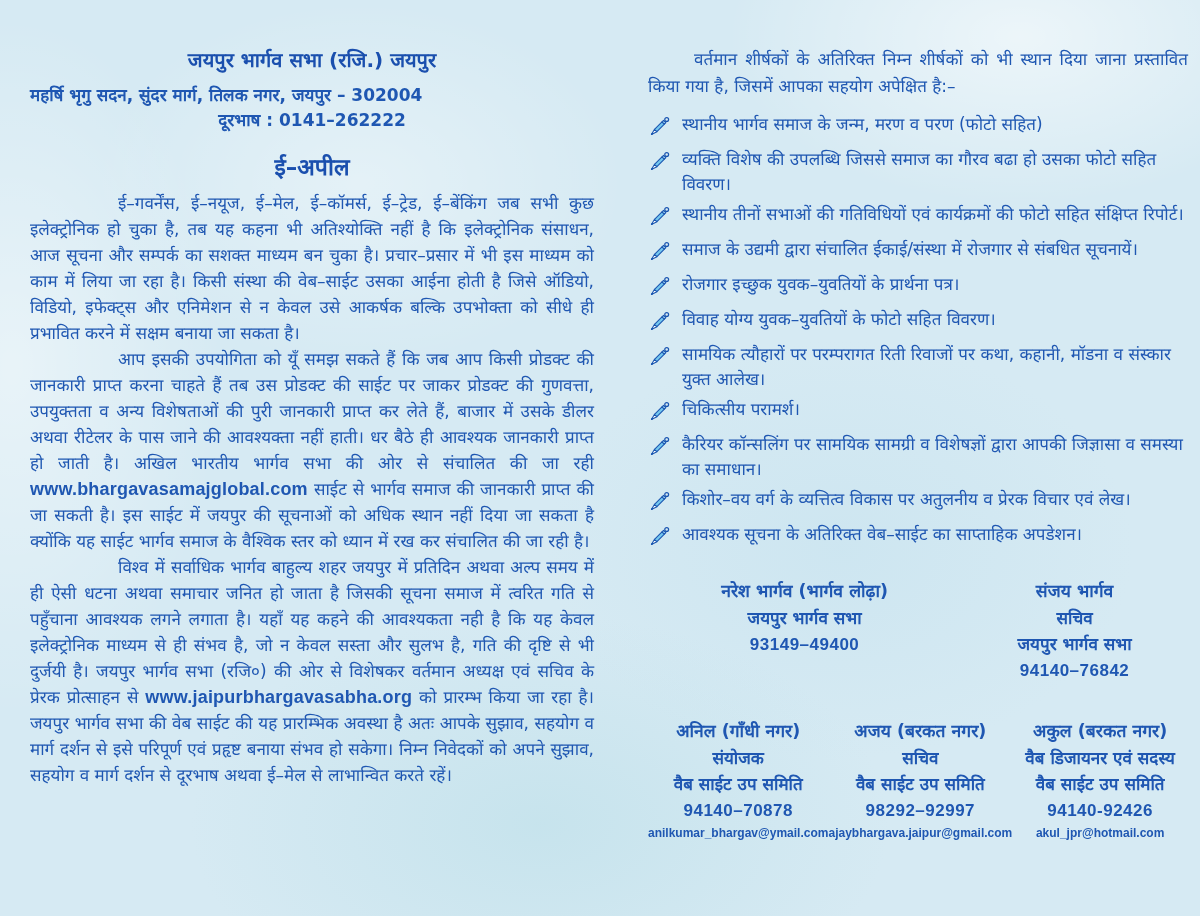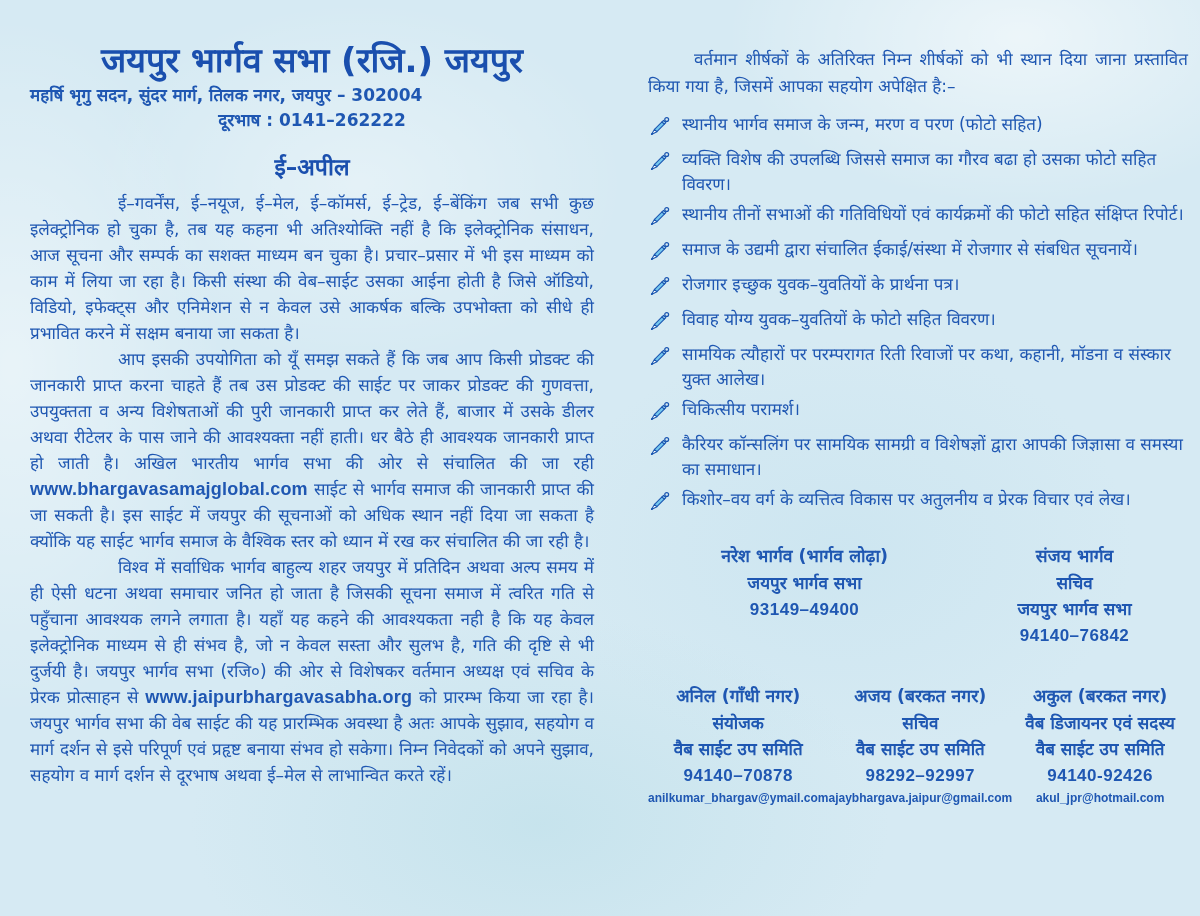--- a/index.html
+++ b/index.html
@@ -13,21 +13,21 @@
       radial-gradient(ellipse 300px 500px at 1% 40%, rgba(255,255,255,.45), rgba(255,255,255,0) 70%),
       radial-gradient(ellipse 500px 300px at 45% 90%, rgba(170,215,225,.35), rgba(255,255,255,0) 70%),
       radial-gradient(ellipse 380px 260px at 30% 20%, rgba(255,255,255,.35), rgba(255,255,255,0) 70%),
       radial-gradient(ellipse 420px 300px at 70% 60%, rgba(185,220,235,.30), rgba(255,255,255,0) 70%);
     font-family:"DejaVu Sans", sans-serif;
     color:#1f57b2;
   }
   .col-left{ position:absolute; left:30px; top:40px; width:564px; }
   .col-right{ position:absolute; left:648px; top:46px; width:540px; }
 
-  .org-name{ text-align:center; font-size:34px; font-weight:700; color:#1a4fae; line-height:40px; }
+  .org-name{ text-align:center; font-size:20px; font-weight:700; color:#1a4fae; line-height:40px; }
   .org-address{ font-size:17px; font-weight:600; line-height:26px; margin-top:2px; }
   .org-phone{ text-align:center; font-size:17px; font-weight:600; line-height:24px; }
   .appeal-heading{ text-align:center; font-size:23px; font-weight:700; color:#1a4fae; margin-top:18px; margin-bottom:8px; }
 
   .body-para{ font-size:17px; line-height:26px; text-align:justify; text-indent:88px; }
   .latin-url{ font-family:"Liberation Sans", sans-serif; font-weight:700; font-size:18px; letter-spacing:.2px; }
 
   .intro-para{ font-size:17px; line-height:27px; text-align:justify; text-indent:46px; }
 
   .bullet-list{ margin-top:12px; }
@@ -168,20 +168,30 @@
     <div class="bullet-item">
       <span class="bullet-icon"><svg width="23" height="23" viewBox="0 0 24 24">
             <path d="M3.6 20.4 L6.8 14.9 L9.3 17.4 Z" fill="#ffffff" stroke="#1a55b0" stroke-width="1.1" stroke-linejoin="round"></path>
             <circle cx="4" cy="20" r="0.9" fill="#1a55b0"></circle>
             <path d="M6.8 14.9 L14.6 7.1 L17.1 9.6 L9.3 17.4 Z" fill="#74c8ef" stroke="#1a55b0" stroke-width="1.1" stroke-linejoin="round"></path>
             <path d="M14.6 7.1 L16.2 5.5 L18.7 8 L17.1 9.6 Z" fill="#a8def5" stroke="#1a55b0" stroke-width="1.1" stroke-linejoin="round"></path>
             <circle cx="19.5" cy="4.7" r="2" fill="none" stroke="#1a55b0" stroke-width="1.3"></circle>
           </svg></span>
       <span class="bullet-text">किशोर–वय वर्ग के व्यत्तित्व विकास पर अतुलनीय व प्रेरक विचार एवं लेख।</span>
     </div>
+    <div class="bullet-item">
+      <span class="bullet-icon"><svg width="23" height="23" viewBox="0 0 24 24">
+            <path d="M3.6 20.4 L6.8 14.9 L9.3 17.4 Z" fill="#ffffff" stroke="#1a55b0" stroke-width="1.1" stroke-linejoin="round"></path>
+            <circle cx="4" cy="20" r="0.9" fill="#1a55b0"></circle>
+            <path d="M6.8 14.9 L14.6 7.1 L17.1 9.6 L9.3 17.4 Z" fill="#74c8ef" stroke="#1a55b0" stroke-width="1.1" stroke-linejoin="round"></path>
+            <path d="M14.6 7.1 L16.2 5.5 L18.7 8 L17.1 9.6 Z" fill="#a8def5" stroke="#1a55b0" stroke-width="1.1" stroke-linejoin="round"></path>
+            <circle cx="19.5" cy="4.7" r="2" fill="none" stroke="#1a55b0" stroke-width="1.3"></circle>
+          </svg></span>
+      <span class="bullet-text">आवश्यक सूचना के अतिरिक्त वेब–साईट का साप्ताहिक अपडेशन।</span>
+    </div>
   </div>
 
 
   <div class="contacts-row1">
     <div class="contact-card">
       <div class="contact-name">नरेश भार्गव (भार्गव लोढ़ा)</div>
       <div class="contact-org">जयपुर भार्गव सभा</div>
       <div class="contact-phone">93149–49400</div>
     </div>
     <div class="contact-card">

